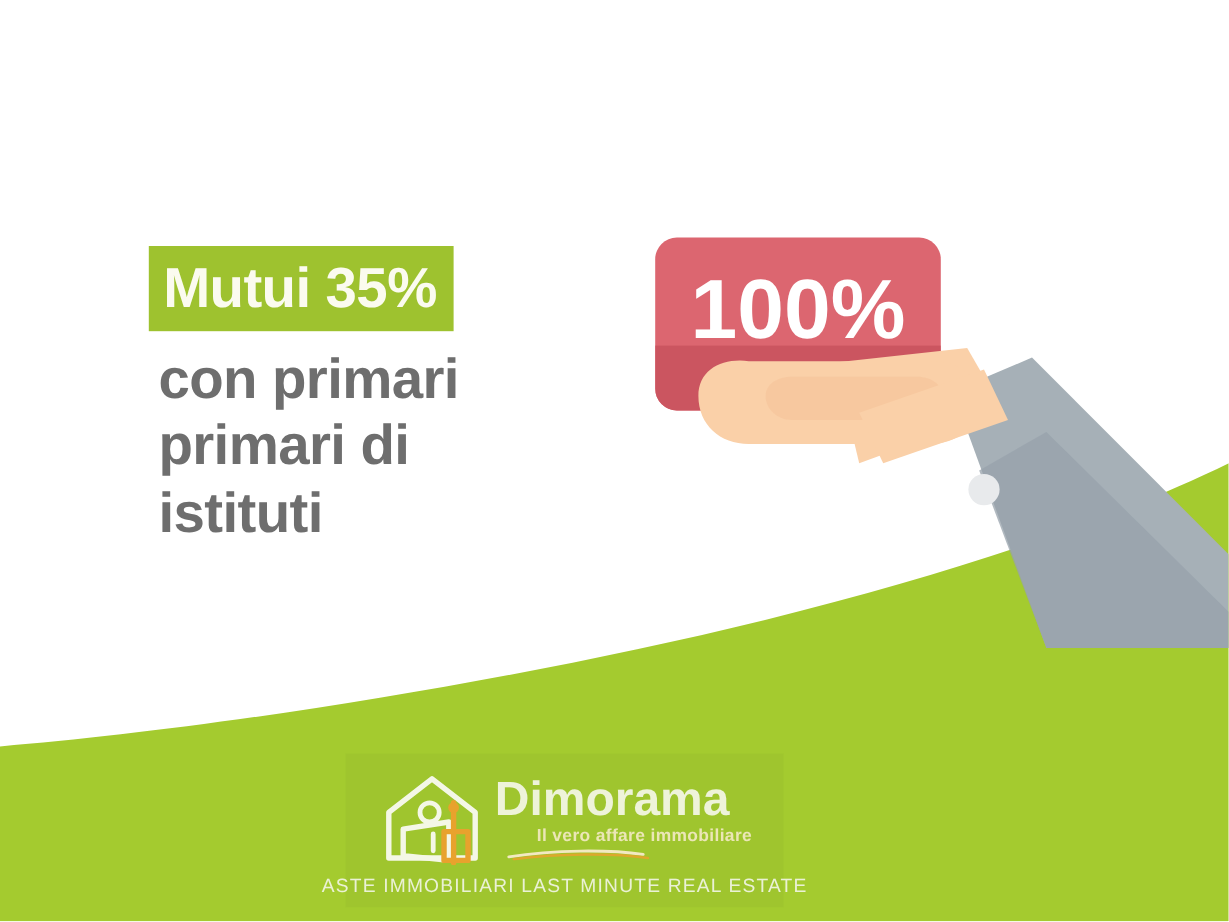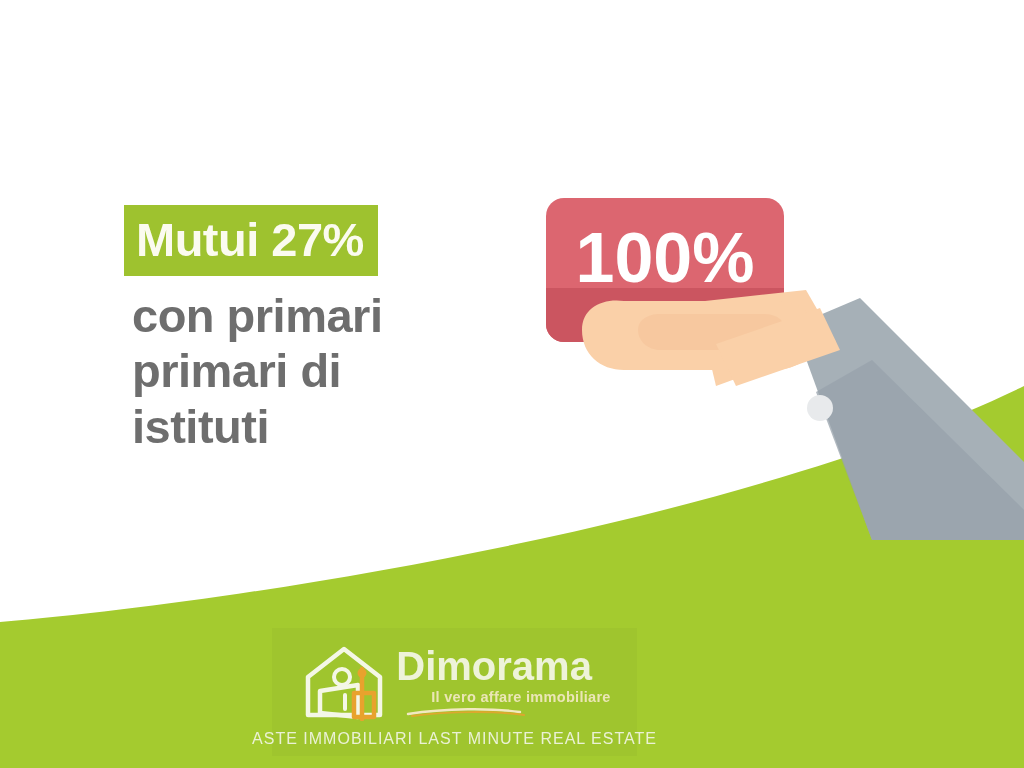--- a/index.html
+++ b/index.html
@@ -57,21 +57,21 @@
   
   #illustration {
     position:absolute;
     left:520px; top:180px;
     width:504px; height:360px;
   }
 
   
   #logo-lockup {
     position:absolute;
-    left:272px; top:628px;
+    left:288px; top:628px;
     width:365px; height:128px;
     background:rgba(120,150,40,0.10);
     display:flex;
     flex-direction:column;
     align-items:center;
     justify-content:center;
     padding-top:6px;
   }
   #logo-row {
     display:flex;
@@ -113,21 +113,21 @@
 <body>
 
 <div id="banner">
 
   <svg id="green-band" viewBox="0 0 1024 768" preserveAspectRatio="none" aria-hidden="true">
     <path d="M0,622 C170,608 420,570 640,516 C800,476 930,432 1024,386 L1024,768 L0,768 Z" fill="#A4CB2F"></path>
   </svg>
 
   <div id="headline">
     <span class="hl-hilite-wrap">
-      <span class="hl-hilite">Mutui 27%</span>
+      <span class="hl-hilite">Mutui 35%</span>
     </span>
     <span class="hl-rest">
       <span class="hl-line">con primari</span>
       <span class="hl-line">primari di</span>
       <span class="hl-line">istituti</span>
     </span>
   </div>
 
   <svg id="illustration" viewBox="0 0 504 360" aria-hidden="true">
 

